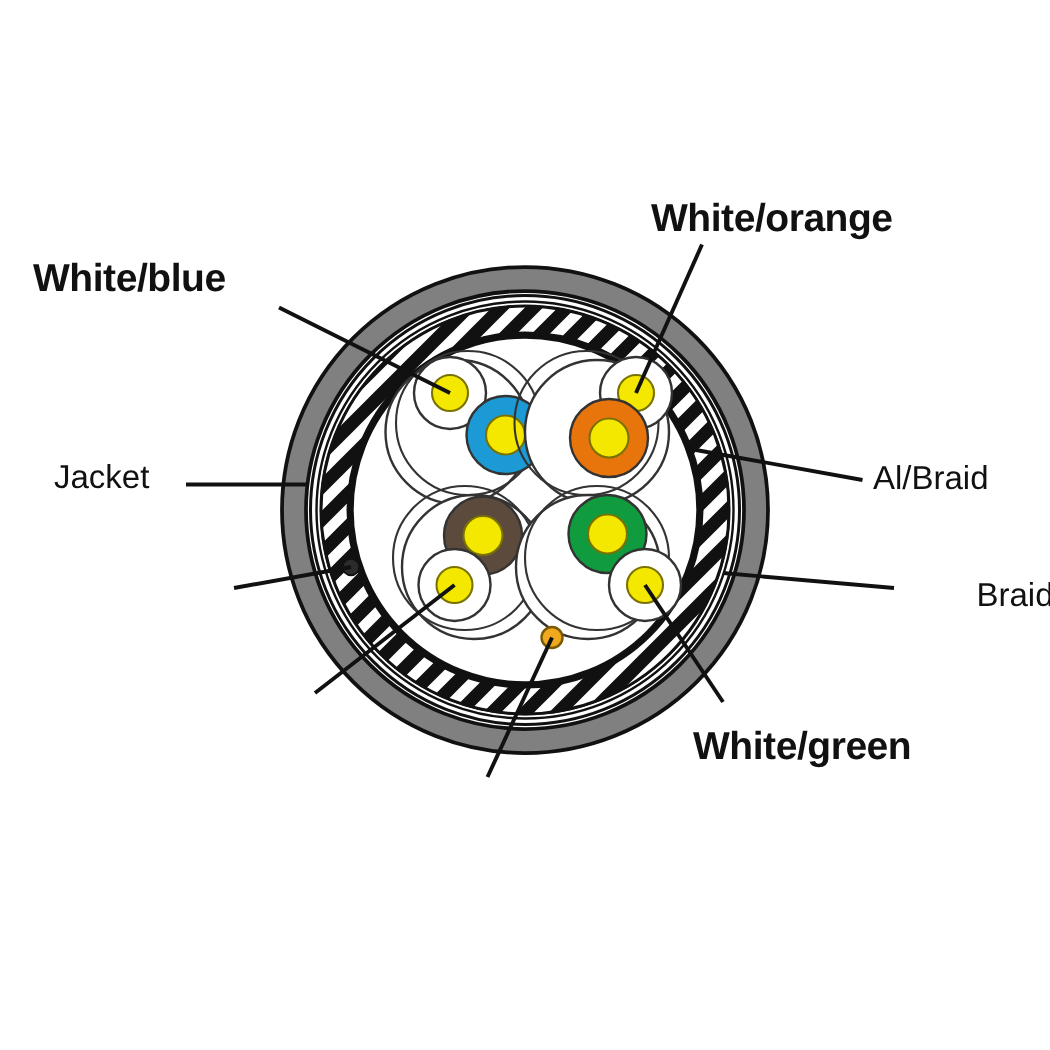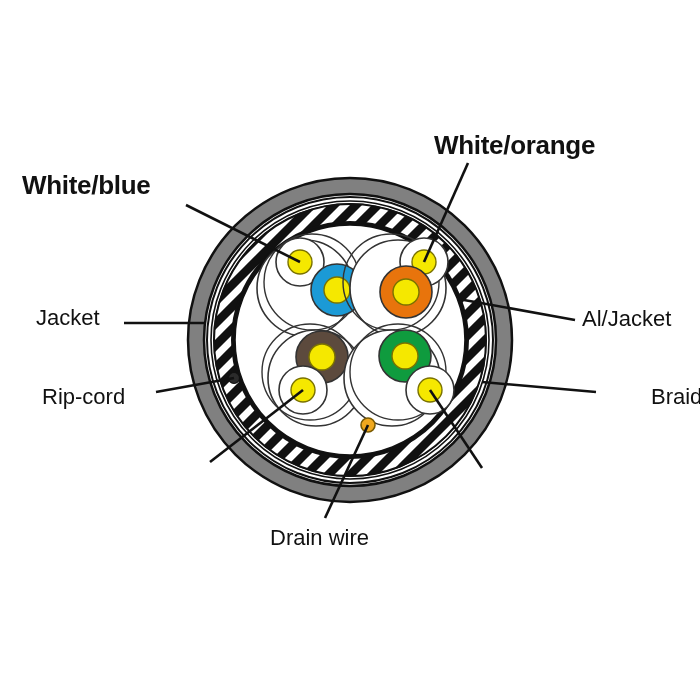--- a/index.html
+++ b/index.html
@@ -178,23 +178,22 @@
     </g>
 
   </svg>
 
   <div class="label label-bold" style="left:22px; top:172px;">White/blue</div>
 
   <div class="label label-bold" style="left:434px; top:132px;">White/orange</div>
 
   <div class="label label-plain" style="left:36px; top:307px;">Jacket</div>
 
-  <div class="label label-plain" style="left:582px; top:308px;">Al/Jacket</div>
+  <div class="label label-plain" style="left:582px; top:308px;">Al/Braid</div>
 
-  <div class="label label-plain" style="left:42px; top:386px;">Rip-cord</div>
 
   <div class="label label-plain" style="left:604px; top:386px;margin-left:47px;">Braid</div>
 
 
+  <div class="label label-bold" style="left:462px; top:484px;">White/green</div>
 
-  <div class="label label-plain" style="left:270px; top:527px;">Drain wire</div>
 
 </div>
 
 </body></html>

